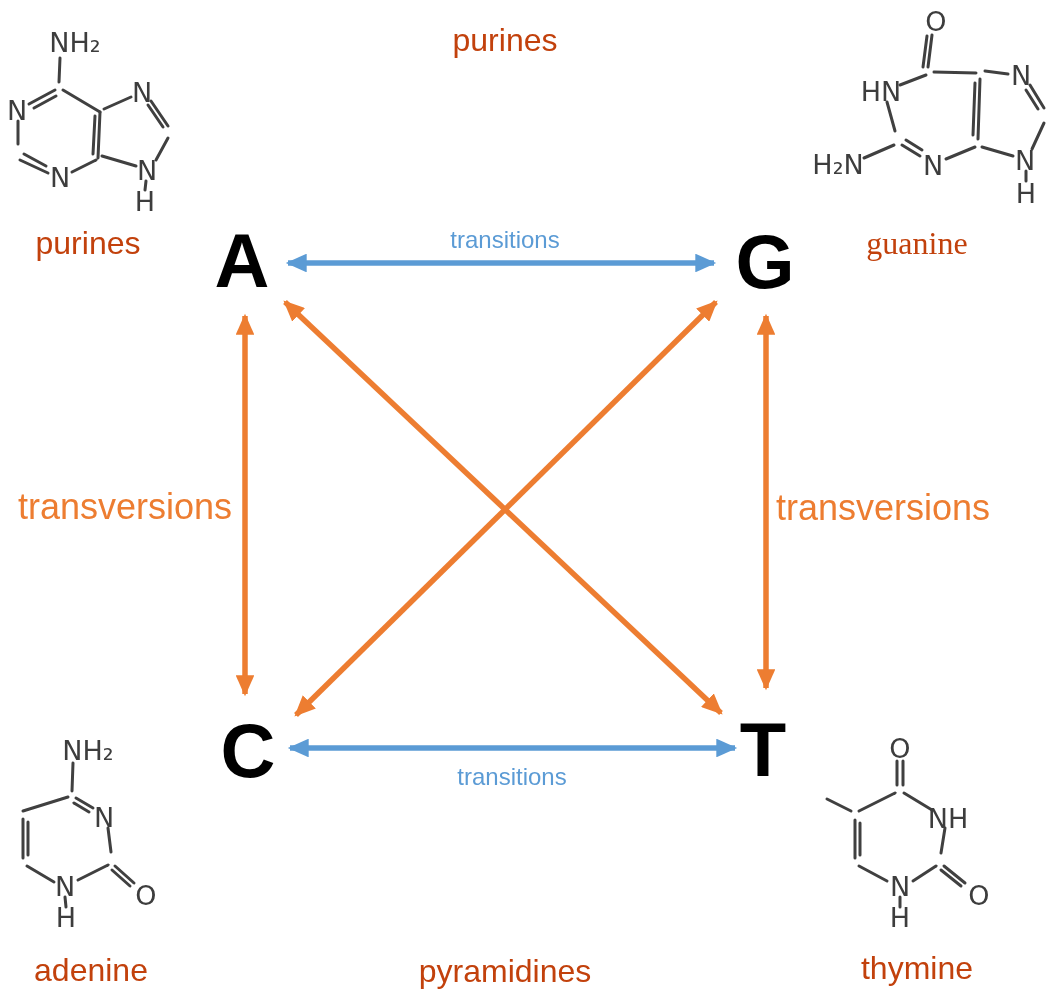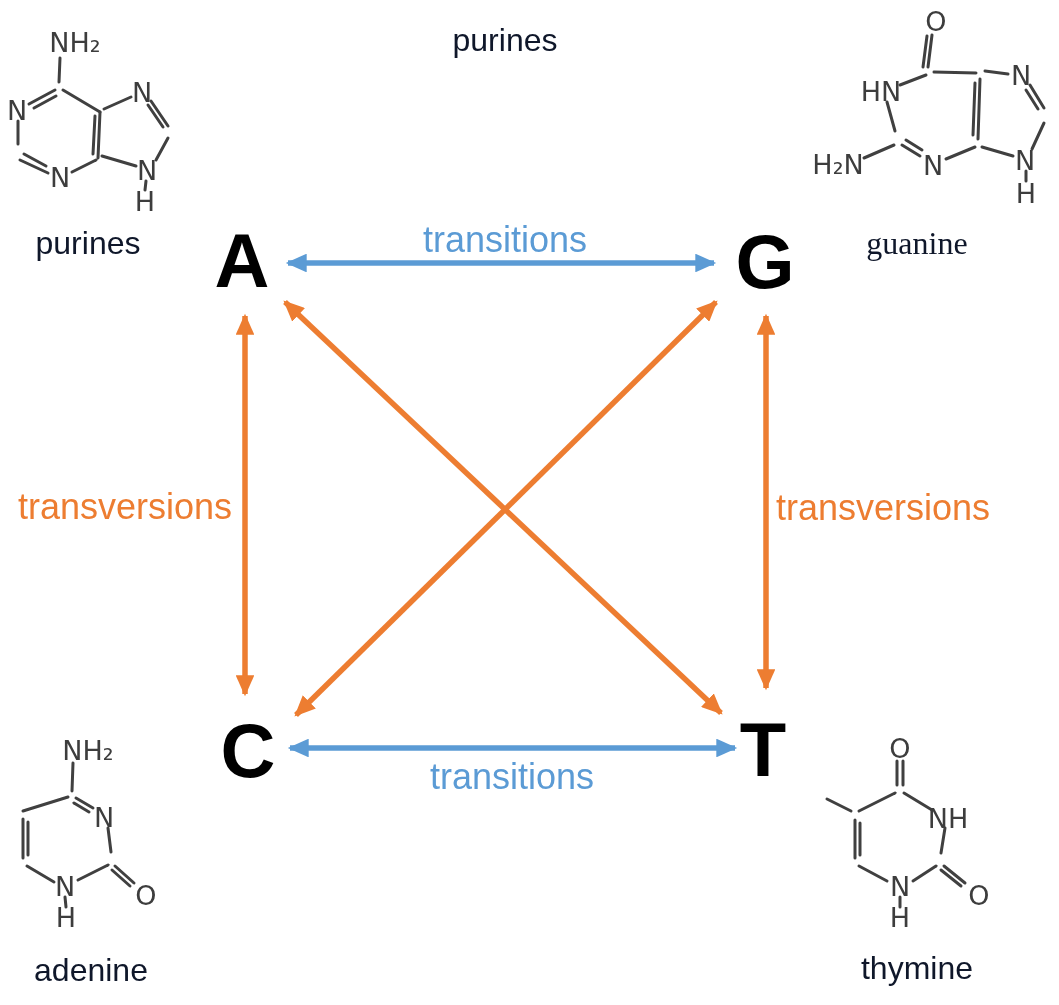--- a/index.html
+++ b/index.html
@@ -4,22 +4,22 @@
 <style>
   html,body { margin:0; padding:0; background:#ffffff; }
   #stage {
     position:relative; width:1059px; height:1005px; background:#ffffff;
     font-family:"Liberation Sans", sans-serif; overflow:hidden;text-align:center;
   }
   .lbl {
     position:absolute; transform:translate(-50%,-50%);
     white-space:nowrap; font-size:32px; line-height:1;
   }
-  .lbl.gray   { color:#0f172a; }
-  .lbl.blue   { color:#5B9BD5; font-size:36px; }
+  .lbl.gray   { color:#c2410c; }
+  .lbl.blue   { color:#5B9BD5; font-size:24px; }
   .lbl.orange { color:#ED7D31; font-size:36px; }
   .base {
     position:absolute; transform:translate(-50%,-50%);
     font-size:76px; font-weight:bold; color:#000; line-height:1;
   }
   svg.layer { position:absolute; left:0; top:0; }
   svg.mol  { position:absolute; }
   .mol line { stroke:#404040; stroke-width:3; stroke-linecap:round; }
   .mol text {
     font-family:"DejaVu Sans", sans-serif; font-size:27px; fill:#3d3d3d;
@@ -154,20 +154,21 @@
     <g>
       <text x="125" y="23">O</text>
       <text x="173" y="93">NH</text>
       <text x="204" y="170">O</text>
       <text x="125" y="161">N</text>
       <text x="125" y="192">H</text>
     </g>
   </svg>
 
   <div class="lbl gray" style="left:505px; top:40px;">purines</div>
+  <div class="lbl gray" style="left:505px; top:971px;">pyramidines</div>
 
   <div class="lbl gray" style="left:88px;  top:243px;">purines</div>
   <div class="lbl gray" style="left:917px; top:243px;font-family:Liberation Serif, serif;">guanine</div>
   <div class="lbl gray" style="left:91px;  top:970px;">adenine</div>
   <div class="lbl gray" style="left:917px; top:968px;">thymine</div>
 
   <div class="base" style="left:242px; top:261px;">A</div>
   <div class="base" style="left:765px; top:262px;">G</div>
   <div class="base" style="left:248px; top:751px;">C</div>
   <div class="base" style="left:763px; top:750px;">T</div>

